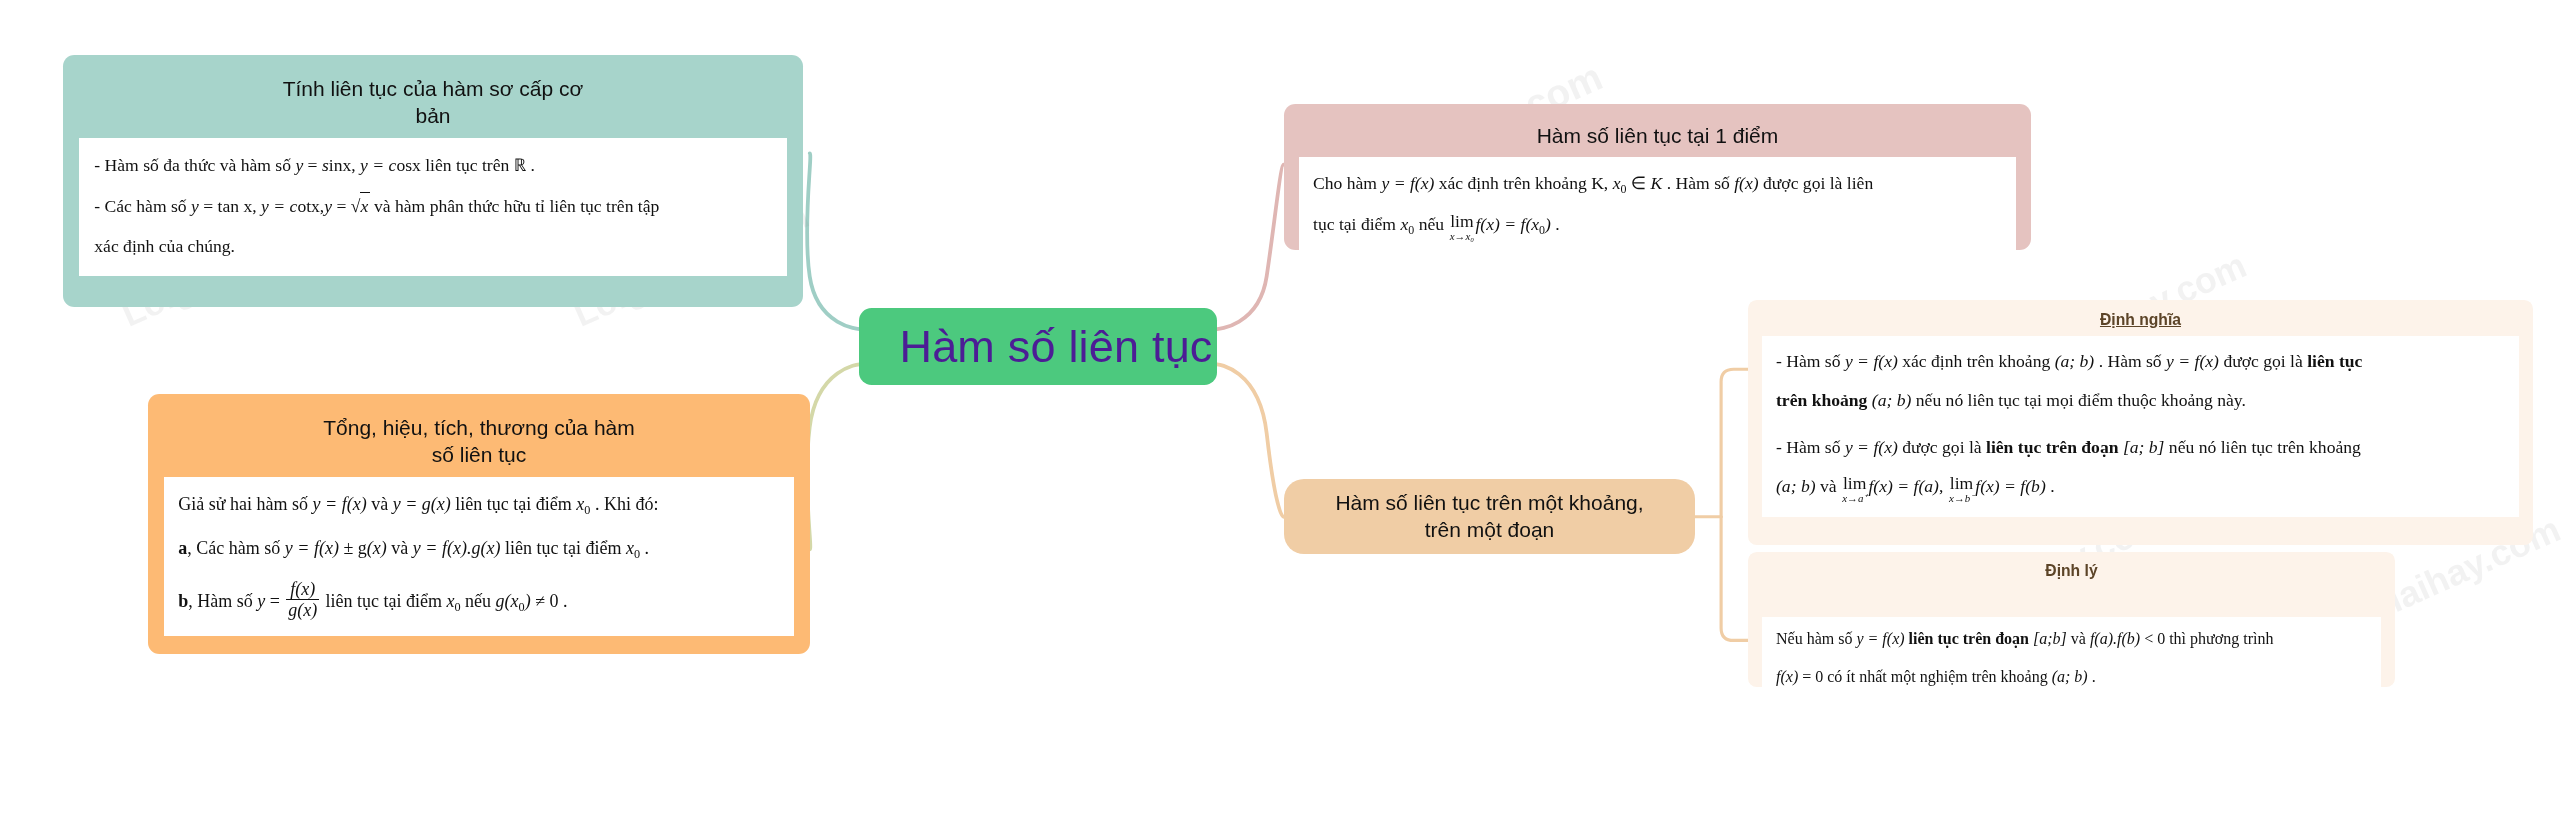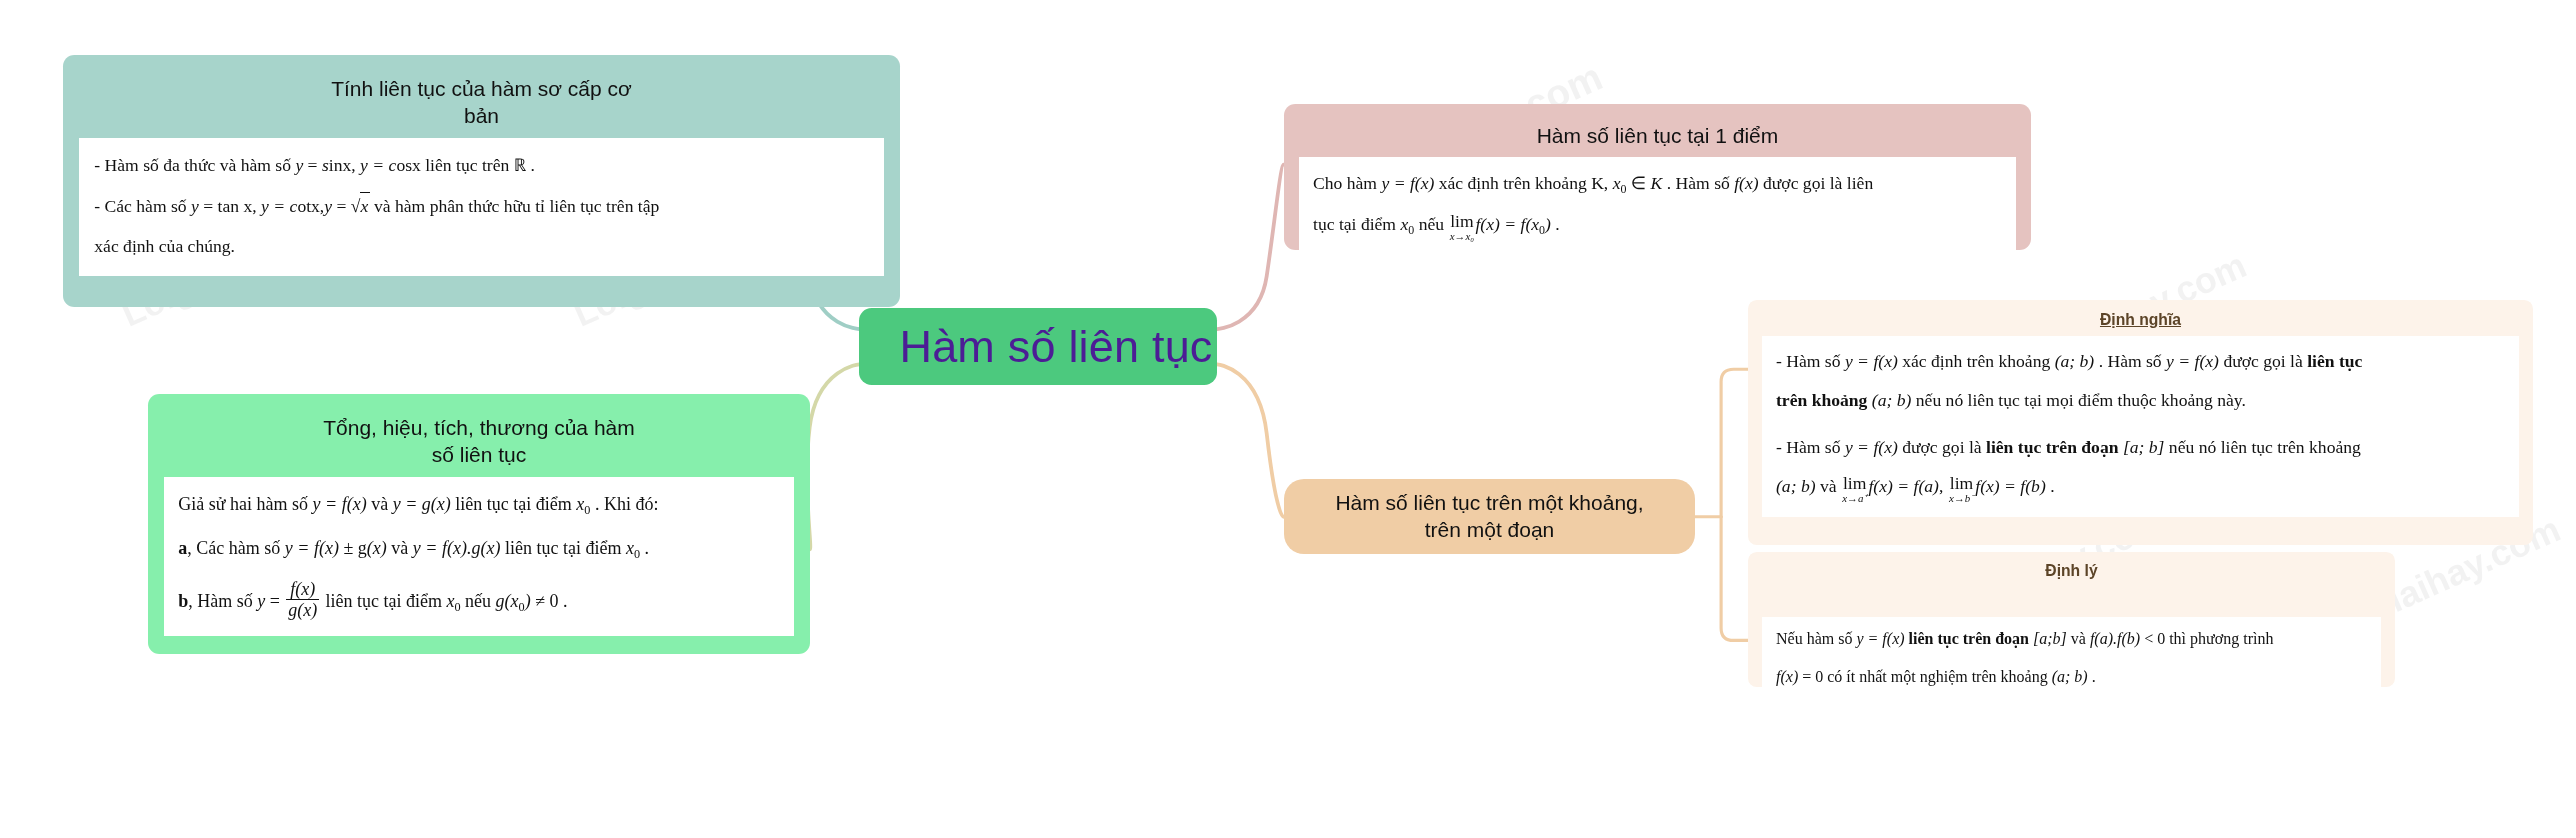--- a/index.html
+++ b/index.html
@@ -84,30 +84,30 @@
     left: 859px; top: 308px; width: 358px; height: 77px;
     background: #4CC97E;
     border-radius: 12.6px;
     display: flex; align-items: center; justify-content: center;
   }
   #node-center .node-title {
     font-size: 45px; color: #4c1d95; letter-spacing: 0.2px; margin-left: 36px;
   }
 
   #node-coban {
-    left: 63px; top: 55px; width: 837px; height: 62px;
+    left: 63px; top: 55px; width: 740px; height: 62px;
   }
   #node-coban.box { background: #A7D4CB; height: 252px; padding: 16.3px 16.3px 17.6px 16.3px; }
   #node-coban .node-title { font-size: 21px; padding: 5px 0 7.5px 0; }
   #node-coban .node-body { padding: 14px 15px 16.3px 15px; font-size: 17.6px; }
 
   #node-tonghieu {
     left: 148px; top: 394px; width: 662px;
   }
-  #node-tonghieu.box { background: #86efac; height: 260px; padding: 16.3px 16.3px 17.6px 16.3px; }
+  #node-tonghieu.box { background: #fdba74; height: 260px; padding: 16.3px 16.3px 17.6px 16.3px; }
   #node-tonghieu .node-title { font-size: 21px; padding: 5px 0 7.5px 0; }
   #node-tonghieu .node-body { padding: 14px 14px 16.3px 14px; font-size: 18px; }
 
   #node-1diem {
     left: 1284px; top: 104px; width: 747px;
   }
   #node-1diem.box { background: #E5C3C0; height: 146px; padding: 15px 15px 16.3px 15px; }
   #node-1diem .node-title { font-size: 21px; padding: 3.8px 0 7.5px 0; }
   #node-1diem .node-body { padding: 12.6px 14px 14px 14px; font-size: 17.6px; }
 

